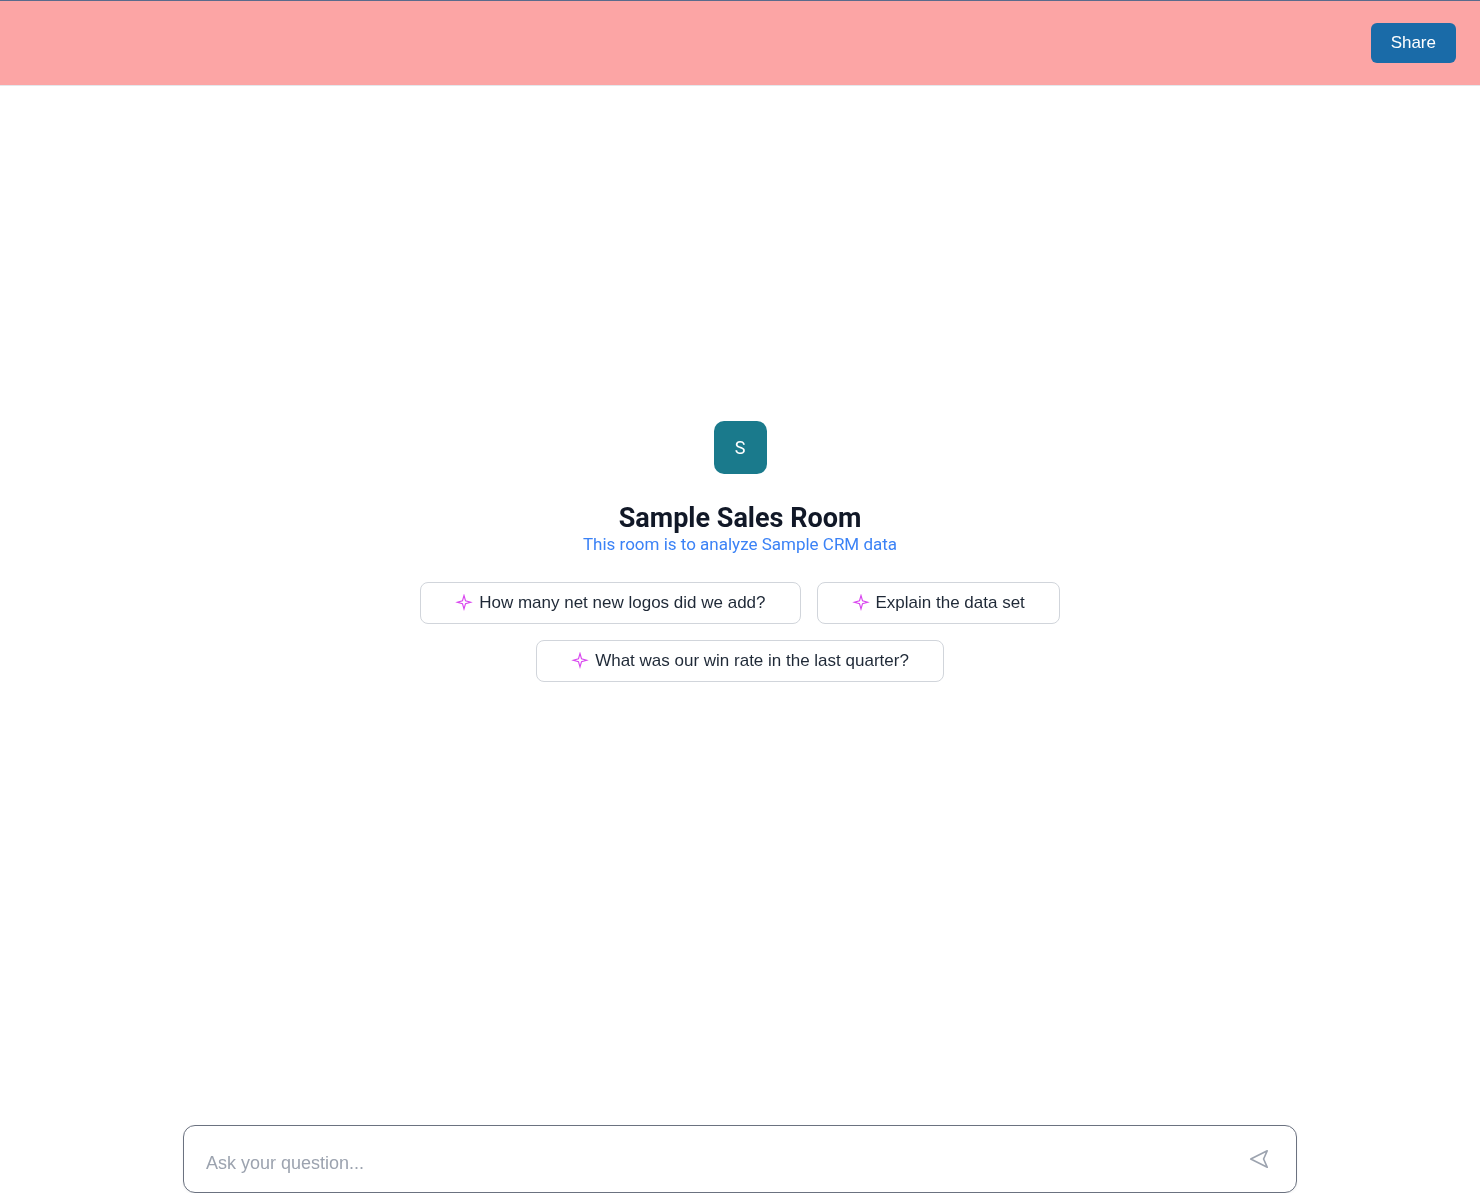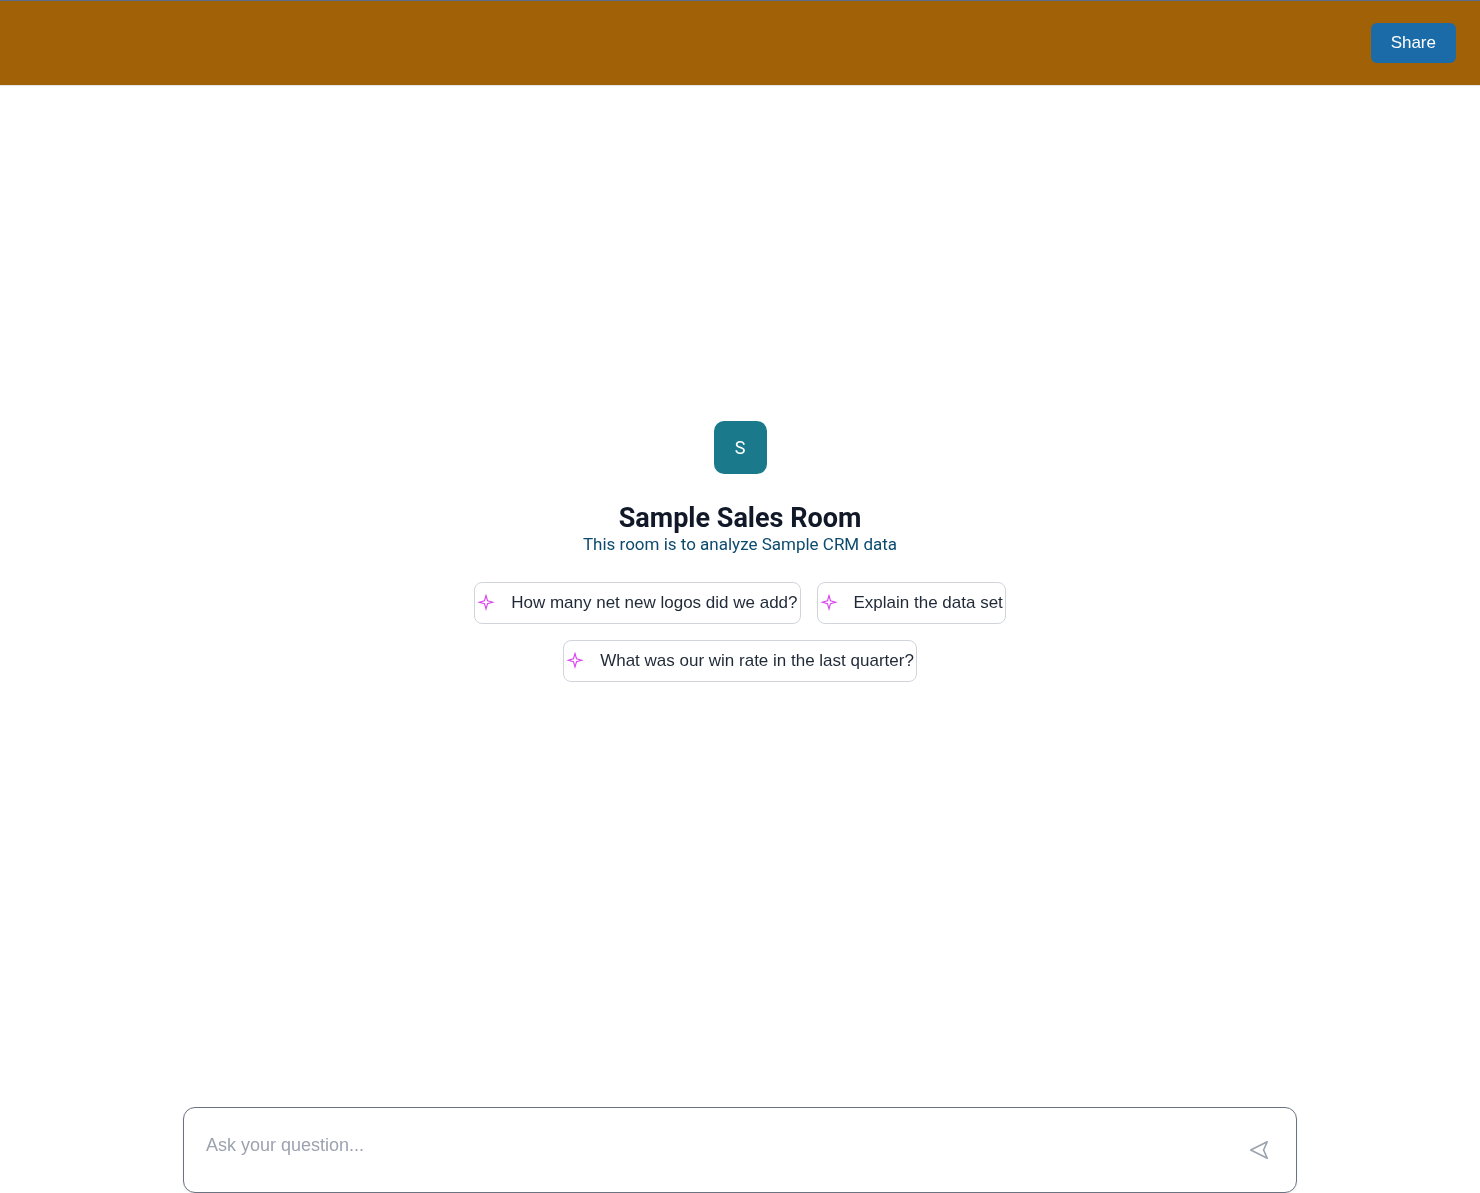--- a/index.html
+++ b/index.html
@@ -17,21 +17,21 @@
       border-top: 1px solid #5a6b8c;
     }
     
     .header {
       height: 85px;
       border-bottom: 1px solid #e5e7eb;
       display: flex;
       align-items: center;
       justify-content: flex-end;
       padding: 0 24px;
-      background: #a16207;
+      background: #fca5a5;
     }
     
     .share-button {
       background: #1a6ba8;
       color: #ffffff;
       border: none;
       padding: 10px 20px;
       border-radius: 6px;
       font-size: 17px;
       font-weight: 400;
@@ -59,37 +59,37 @@
     }
     
     .room-title {
       font-size: 27px;
       font-weight: 700;
       color: #111827;
     }
     
     .room-subtitle {
       font-size: 17px;
-      color: #0c4a6e;
+      color: #3b82f6;
       margin-bottom: 28px;
     }
     
     .suggestions {
       display: flex;
       flex-wrap: wrap;
       justify-content: center;
       gap: 16px;
       max-width: 820px;
     }
     
     .suggestion-chip {
       display: flex;
       align-items: center;
-      gap: 16px;
-      padding: 10px 2px;
+      gap: 6px;
+      padding: 10px 34px;
       border: 1px solid #d1d5db;
       border-radius: 8px;
       background: #ffffff;
       font-size: 17px;
       color: #1f2937;
       cursor: pointer;
       white-space: nowrap;
     }
     
     .sparkle-icon {
@@ -109,22 +109,22 @@
       padding-left: 183px;
       padding-right: 183px;
     }
     
     .input-container {
       width: 100%;
       max-width: 1115px;
       border: 1px solid #6b7280;
       border-radius: 12px;
       display: flex;
-      align-items: flex-start;
-      padding: 27px 22px;
+      align-items: flex-end;
+      padding: 18px 22px;
       background: #ffffff;
       box-shadow: 0 1px 3px rgba(0,0,0,0.05);
       margin-bottom: 0;
       position: relative;
       top: 0;
     }
     
     .question-input {
       flex: 1;
       border: none;

